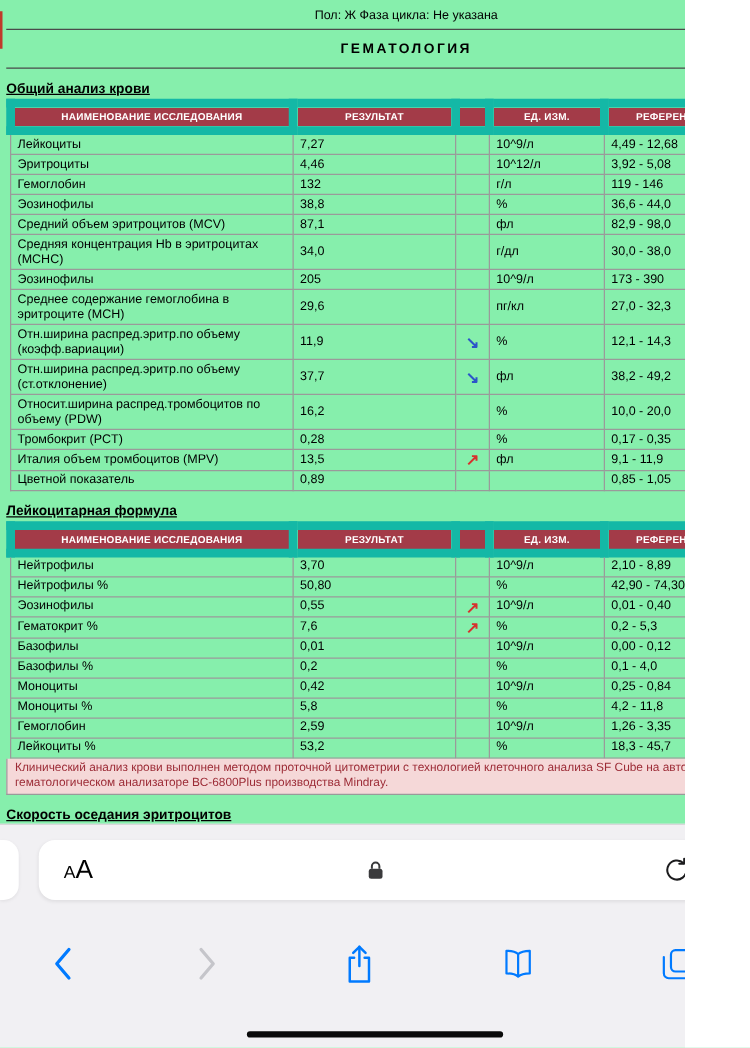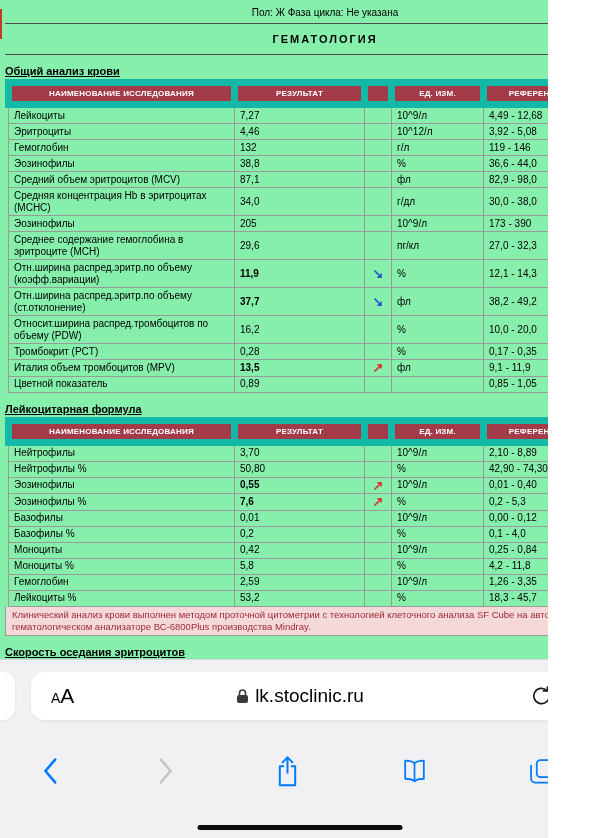--- a/index.html
+++ b/index.html
@@ -15,21 +15,21 @@
   .doc-title { text-align: center; font-weight: bold; font-size: 11px; letter-spacing: 2px; padding: 9px 0; }
   .section { margin-top: 10px; }
   .section-title { font-weight: bold; font-size: 11px; text-decoration: underline; margin-bottom: 2px; }
   table { border-collapse: collapse; width: 640px; table-layout: fixed; }
   th { background: var(--table-header-bg, #a33b48); color: #fff; font-size: 8px; font-weight: bold;
       padding: 3px 2px; border: 7px solid #14b8a6; text-align: center; letter-spacing: .2px;
       overflow: hidden; white-space: nowrap; }
   td { border: 1px solid #9a9a9a; font-size: 10px; padding: 1.5px 5px; line-height: 1.2; vertical-align: middle; }
   .col-name { width: 226px; } .col-result { width: 130px; } .col-flag { width: 27px; }
   .col-unit { width: 92px; } .col-ref { width: 165px; }
-  .cell-result.abn { font-weight: bold; }
+  .cell-result.abn { font-weight: normal; }
   .cell-flag { text-align: center; font-weight: bold; font-size: 13px; padding: 0; }
   .cell-flag.up { color: var(--flag-high, #d7312e); }
   .cell-flag.down { color: var(--flag-low, #2c55c9); }
   .note { width: 640px; border: 1px solid #9a9a9a; border-top: 0; background: var(--note-bg, #f5d8d8);
       color: var(--note-text, #9c2b36); font-size: 9.5px; line-height: 1.3; padding: 2px 6px; }
   .footer-rule { border: 0; border-top: 1px solid #6e6e6e; margin-top: 15px; width: 593px; }
   .biomat { width: 593px; text-align: right; font-size: 10.5px; padding-top: 5px; }
 
   
   .chrome { position: absolute; left: 0; bottom: 0; width: 600px; height: 179px;
@@ -223,21 +223,21 @@
 
     <tr>
       <td class="cell-name">Эозинофилы</td>
       <td class="cell-result abn">0,55</td>
       <td class="cell-flag up">↗</td>
       <td class="cell-unit">10^9/л</td>
       <td class="cell-ref">0,01 - 0,40</td>
     </tr>
 
     <tr>
-      <td class="cell-name">Эозинофилы %</td>
+      <td class="cell-name">Гематокрит %</td>
       <td class="cell-result abn">7,6</td>
       <td class="cell-flag up">↗</td>
       <td class="cell-unit">%</td>
       <td class="cell-ref">0,2 - 5,3</td>
     </tr>
 
     <tr>
       <td class="cell-name">Базофилы</td>
       <td class="cell-result">0,01</td>
       <td class="cell-flag"></td>
@@ -327,21 +327,20 @@
         <span class="sm">A</span>
         <span class="lg">A</span>
       </div>
       <div class="url-center">
         <span style="display:flex;">
           <svg width="13" height="16" viewBox="0 0 13 16">
               <rect x="1" y="7" width="11" height="8" rx="2" fill="#3a3a3c"></rect>
               <path d="M3.5 7V5a3 3 0 0 1 6 0v2" fill="none" stroke="#3a3a3c" stroke-width="1.6"></path>
             </svg>
         </span>
-        <span class="url-text">lk.stoclinic.ru</span>
       </div>
       <div class="reload">
         <svg width="23" height="23" viewBox="0 0 24 24" fill="none">
           <path d="M20 12a8 8 0 1 1-2.34-5.66" stroke="#1c1c1e" stroke-width="1.7" stroke-linecap="round"></path>
           <path d="M18.1 2.6v4.1h-4.1" stroke="#1c1c1e" stroke-width="1.7" stroke-linecap="round" stroke-linejoin="round"></path>
         </svg>
       </div>
     </div>
 
     <div class="toolbar">

